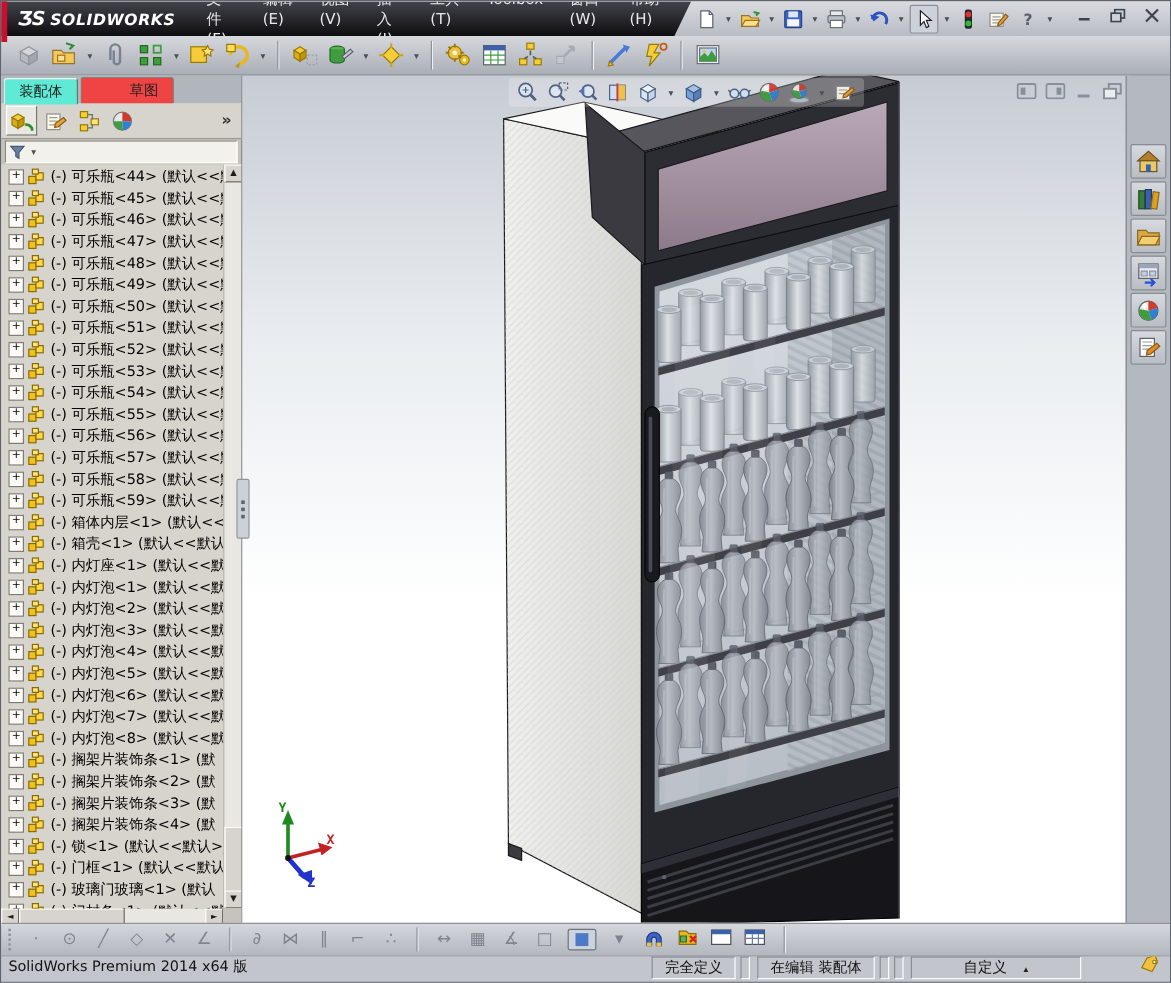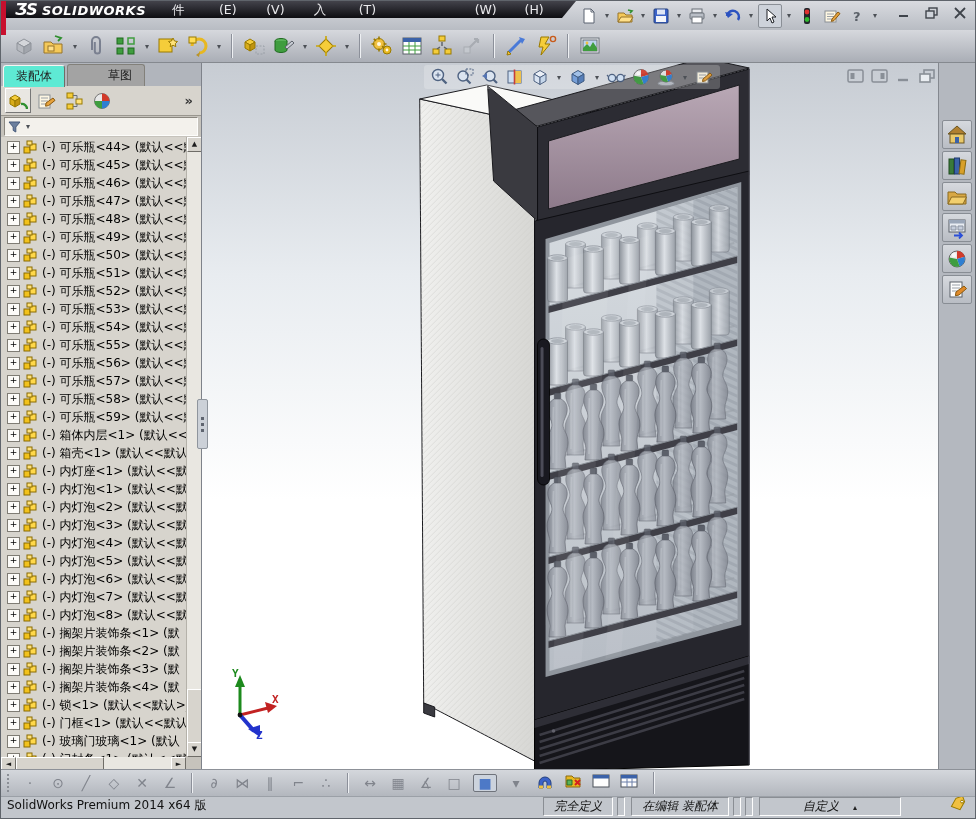--- a/index.html
+++ b/index.html
@@ -1,21 +1,21 @@
 <!DOCTYPE html>
 <html><head>
 <meta charset="utf-8">
 <style>
   html,body{margin:0;padding:0;background:#888;}
   .app{position:relative;width:976px;height:819px;overflow:hidden;background:#bcc0c7;
        font-family:"DejaVu Sans",sans-serif;border:1px solid #5f646b;box-sizing:border-box;}
   
   #titlebar{position:absolute;left:0;top:0;width:100%;height:29px;
     background:linear-gradient(#d9dbe0,#b8bcc3);}
-  #title-dark{position:absolute;left:0;top:0;width:575px;height:17px;
+  #title-dark{position:absolute;left:0;top:0;width:575px;height:29px;
     background:linear-gradient(#43434b,#0d0d11);
     clip-path:polygon(0 0,100% 0,calc(100% - 14px) 100%,0 100%);
     display:flex;align-items:center;}
   #red-stripe{position:absolute;left:0;top:0;width:5px;height:34px;background:#c8102e;z-index:30;}
   .logo{display:flex;align-items:baseline;color:#fff;margin-left:14px;margin-right:26px;}
   .logo .mark{font-style:italic;font-weight:bold;font-size:16px;letter-spacing:-1px;margin-right:5px;}
   .logo .brand{font-style:italic;font-weight:bold;font-size:13px;letter-spacing:.5px;}
   .menus{display:flex;gap:22px;}
   .menu-item{color:#e9e9ec;font-size:12.5px;cursor:default;}
   .tb-search{color:#c9ccd2;font-size:13px;margin-left:18px;}
@@ -33,21 +33,21 @@
   .tsep{width:1px;height:24px;background:#8c909a;border-right:1px solid #eef0f3;margin:0 4px;}
   
   #main{position:absolute;left:0;top:62px;width:100%;height:706px;}
   
   #left-panel{position:absolute;left:0;top:0;width:201px;height:706px;background:#c6c3bc;
     border-right:1px solid #7e828a;box-sizing:border-box;}
   #panel-tabs{height:23px;display:flex;align-items:flex-end;padding-left:2px;background:#b1b5bc;}
   .ptab{font-size:12px;padding:2px 12px 2px;border:1px solid #82807a;border-bottom:none;
     border-radius:3px 3px 0 0;margin-right:2px;color:#222;}
   .ptab.active{background:#5eead4;border-color:#f5f5f2 #6f6d67 #d7d4cd #f5f5f2;position:relative;top:1px;}
-  .ptab.inactive{background:#a3a3a3;padding-left:40px;}
+  .ptab.inactive{background:#ef4444;padding-left:40px;}
   #mgr-row{height:29px;background:#d7d4cd;display:flex;align-items:center;gap:2px;
     padding:0 4px;border-bottom:1px solid #9a978f;}
   .mbtn{width:24px;height:23px;display:flex;align-items:center;justify-content:center;border:1px solid transparent;}
   .mbtn.active{border-color:#fff #777 #777 #fff;background:#e9e7e2;}
   .mgr-spacer{flex:1;}
   .overflow{font-size:13px;font-weight:bold;color:#333;padding-right:4px;}
   #filter-row{height:17px;margin:1px 3px;background:#f3f1ec;border:1px solid;
     border-color:#8a877f #fdfdfb #fdfdfb #8a877f;display:flex;align-items:center;padding:0 3px;gap:3px;}
   #tree-wrap{position:relative;height:620px;background:#d7d4cd;overflow:hidden;}
   #tree-rows{position:absolute;left:0;top:0;right:14px;bottom:0;overflow:hidden;padding-top:1px;}
@@ -102,21 +102,21 @@
   .sicon.active{border:1px solid #6f737b;background:#ccd3dd;border-radius:2px;padding:0 2px;}
   .sdiv{width:1px;height:20px;background:#8c909a;border-right:1px solid #eef0f3;margin:0 2px;}
   #sketch-colored{display:flex;align-items:center;gap:8px;margin-left:10px;}
   #sketch-end-sep{width:1px;height:22px;background:#8c909a;border-right:1px solid #eef0f3;margin-left:14px;}
   
   #statusbar{position:absolute;left:0;top:795px;width:100%;height:24px;background:#c2c6cc;
     border-top:1px solid #9ba0a7;display:flex;align-items:flex-start;box-sizing:border-box;
     padding:0 6px;font-size:12px;color:#111;}
   #sb-left{flex:1;}
   .sb-box{border:1px solid;border-color:#8a8e94 #fdfdfd #fdfdfd #8a8e94;height:17px;line-height:17px;
-    padding:0 10px;margin-left:6px;font-style:italic;}
+    padding:0 10px;margin-left:6px;}
   .sb-thin{border:1px solid;border-color:#8a8e94 #fdfdfd #fdfdfd #8a8e94;height:17px;width:6px;margin-left:4px;}
   #sb-custom{width:120px;text-align:center;position:relative;}
   #sb-custom .caret{font-size:8px;margin-left:14px;color:#222;}
   #sb-tag{margin-left:48px;margin-right:2px;}
 </style>
 </head>
 <body>
 
 <div class="app">
 

